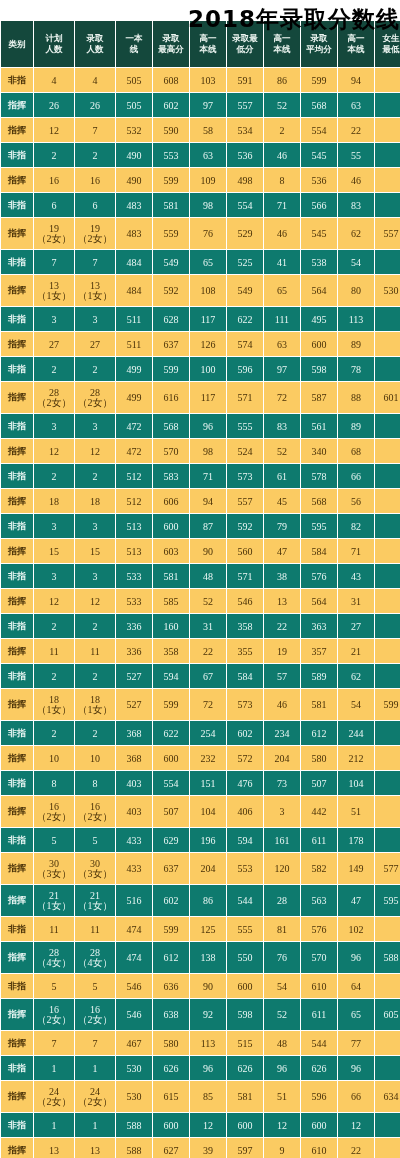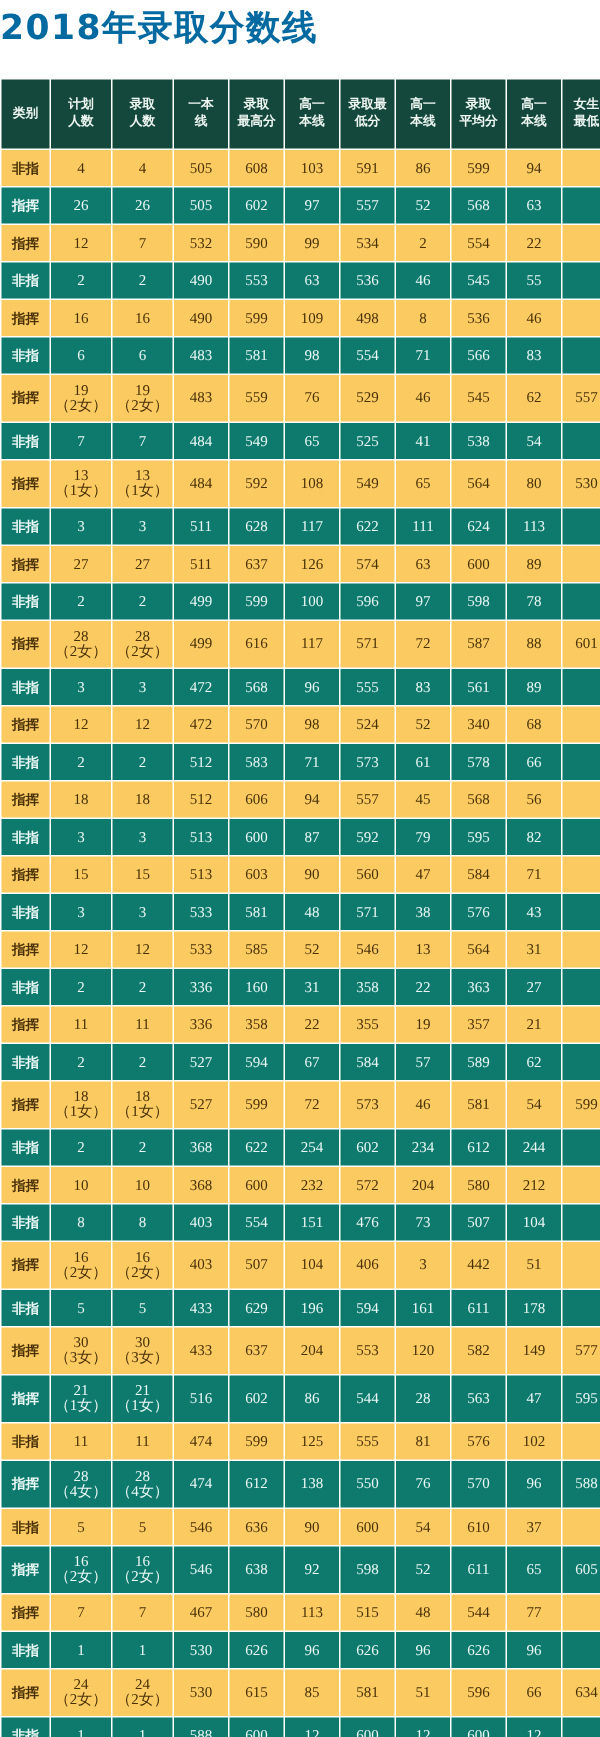--- a/index.html
+++ b/index.html
@@ -10,28 +10,28 @@
     font-family: "Liberation Serif", "DejaVu Serif", serif;
   }
   #page {
     width: 400px;
     min-height: 1158px;
     background: #ffffff;
     position: relative;
     overflow: hidden;
   }
   #title {
-    text-align: left;
+    text-align: right;
     font-family: "DejaVu Sans", "Liberation Sans", sans-serif;
     font-size: 23px;
     font-weight: bold;
-    color: #0369a1;
+    color: #000000;
     letter-spacing: 1px;
     line-height: 36px;
-    height: 52px;
+    height: 20px;
     padding-top: 1px;
     white-space: nowrap;
   }
   table.grid {
     border-collapse: separate;
     border-spacing: 1px 1px;
     width: 400px;
     table-layout: fixed;
     background: #ffffff;
     margin: 0;
@@ -186,21 +186,21 @@
           <td>568</td>
           <td>63</td>
           <td class="lastcol"></td>
         </tr>
         <tr class="amber">
           <td class="cat">指挥</td>
           <td>12</td>
           <td>7</td>
           <td>532</td>
           <td>590</td>
-          <td>99</td>
+          <td>58</td>
           <td>534</td>
           <td>2</td>
           <td>554</td>
           <td>22</td>
           <td class="lastcol"></td>
         </tr>
         <tr class="teal">
           <td class="cat">非指</td>
           <td>2</td>
           <td>2</td>
@@ -292,21 +292,21 @@
         </tr>
         <tr class="teal">
           <td class="cat">非指</td>
           <td>3</td>
           <td>3</td>
           <td>511</td>
           <td>628</td>
           <td>117</td>
           <td>622</td>
           <td>111</td>
-          <td>624</td>
+          <td>495</td>
           <td>113</td>
           <td class="lastcol"></td>
         </tr>
         <tr class="amber">
           <td class="cat">指挥</td>
           <td>27</td>
           <td>27</td>
           <td>511</td>
           <td>637</td>
           <td>126</td>
@@ -654,21 +654,21 @@
         <tr class="amber">
           <td class="cat">非指</td>
           <td>5</td>
           <td>5</td>
           <td>546</td>
           <td>636</td>
           <td>90</td>
           <td>600</td>
           <td>54</td>
           <td>610</td>
-          <td>37</td>
+          <td>64</td>
           <td class="lastcol"></td>
         </tr>
         <tr class="teal tall">
           <td class="cat">指挥</td>
           <td>
             <span class="main">16</span>
             <span class="sub">（2女）</span>
           </td>
           <td>
             <span class="main">16</span>

